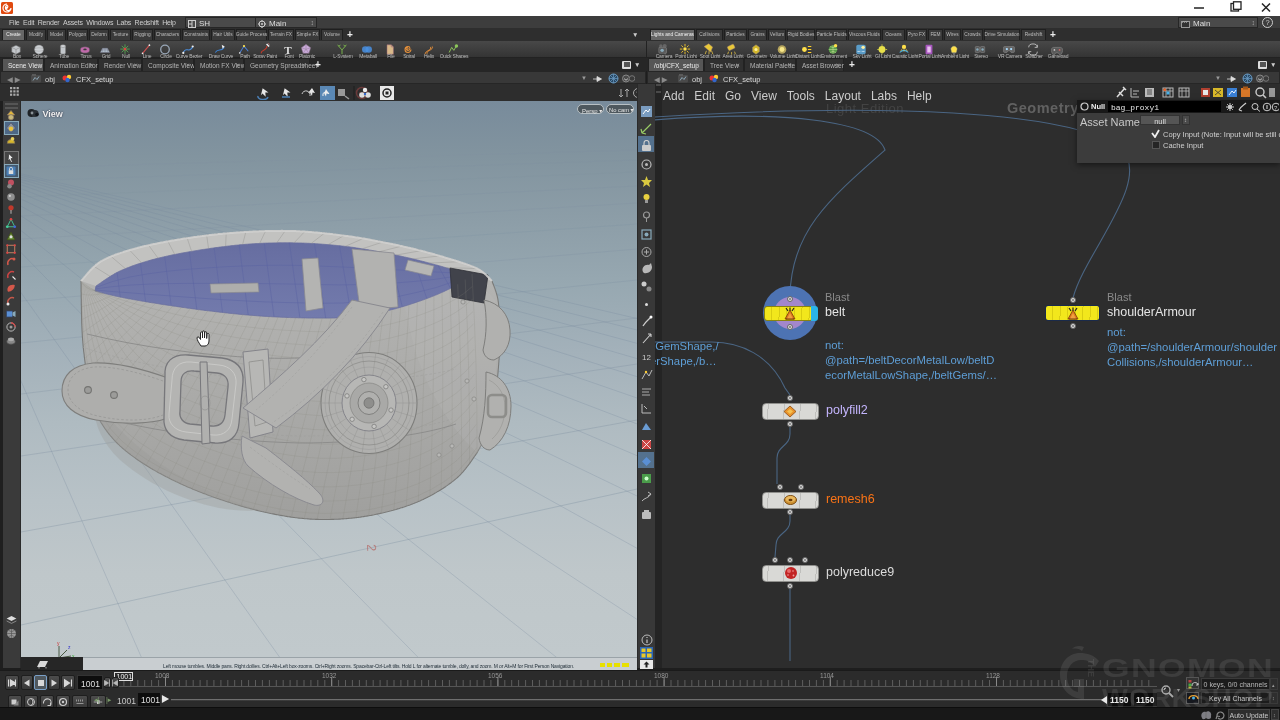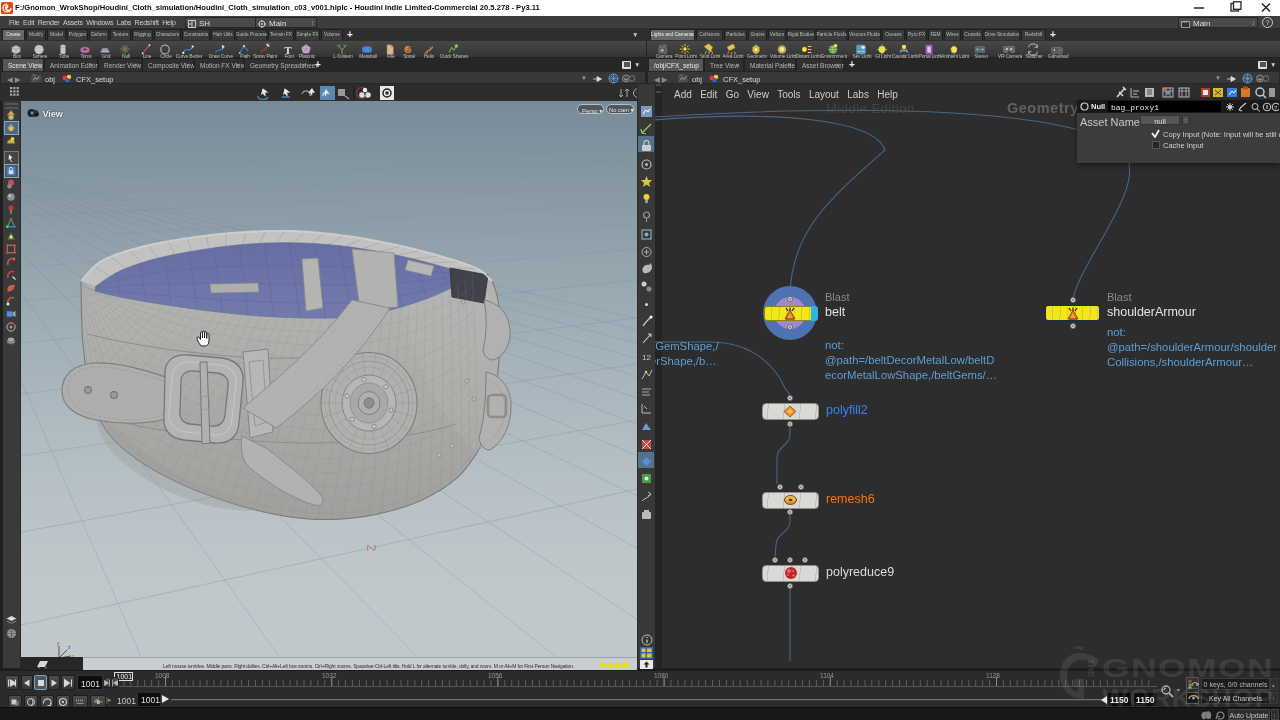--- a/index.html
+++ b/index.html
@@ -9,21 +9,20 @@
 
 </style></head>
 <body>
 <div style="position:relative;width:1280px;height:720px;overflow:hidden;background:#1e1e1e">
 <div class="a" style="left:0;top:0;width:1280px;height:16px;background:#fff">
  <svg class="a" style="left:1px;top:2px" width="12" height="12" viewBox="0 0 12 12">
   <rect x="0" y="0" width="12" height="12" rx="1.5" fill="#e04a10"></rect>
   <path d="M6,2 A4,4 0 1 0 10,6 A2.8,2.8 0 1 1 6,3.2 A1.6,1.6 0 1 1 4.4,6" fill="none" stroke="#fff" stroke-width="1.2"></path>
   <circle cx="5.3" cy="5.8" r="1" fill="#fff"></circle>
  </svg>
- <span class="tx" style="left:15px;top:3px;font-size:7.6px;color:#0a0a0a;font-weight:bold">F:/Gnomon_WrokShop/Houdini_Cloth_simulation/Houdini_Cloth_simulation_c03_v001.hiplc - Houdini Indie Limited-Commercial 20.5.278 - Py3.11</span>
  <svg class="a" style="left:1188px;top:0" width="92" height="15" viewBox="0 0 92 15">
   <path d="M6,8 h10" stroke="#222" stroke-width="1.5"></path>
   <rect x="43" y="3.5" width="7.5" height="7.5" fill="none" stroke="#222" stroke-width="1.3"></rect>
   <rect x="45.5" y="1.8" width="7.5" height="7.5" fill="#fff" stroke="#222" stroke-width="1.3"></rect>
   <path d="M74,3.5 l8,8 M82,3.5 l-8,8" stroke="#222" stroke-width="1.5"></path>
  </svg>
 </div>
 
 <div class="a" style="left:0;top:16px;width:1280px;height:12.5px;background:#3d3d3d;border-bottom:1px solid #2a2a2a">
  <span class="tx" style="left:9px;top:2.8px;font-size:7px;letter-spacing:-0.2px;color:#cfcfcf">File&nbsp;&nbsp;Edit&nbsp;&nbsp;Render&nbsp;&nbsp;Assets&nbsp;&nbsp;Windows&nbsp;&nbsp;Labs&nbsp;&nbsp;Redshift&nbsp;&nbsp;Help</span>
@@ -847,22 +846,22 @@
     </svg>
     <svg class="a" style="left:640px;top:660px" width="13" height="9" viewBox="0 0 13 9">
       <rect x="0" y="0" width="13" height="9" fill="#e8e8e8"></rect>
       <path d="M6.5,1.5 l3,3 h-2 v3 h-2 v-3 h-2 Z" fill="#222"></path>
     </svg>
 
 <div class="a" style="left:655px;top:84px;width:625px;height:584px;background:#2d2d2d;overflow:hidden">
  <div class="a" style="left:0;top:0;width:7px;height:584px;background:#242424">
         <div class="a" style="left:1px;top:0px;width:5px;height:9px;border-top:2px solid #4a4a4a;border-bottom:2px solid #4a4a4a"></div>
       </div>
- <span class="tx" style="left:19px;top:5px;font-size:10px;color:#ccc">Add&nbsp;&nbsp;&nbsp;Edit&nbsp;&nbsp;&nbsp;Go&nbsp;&nbsp;&nbsp;View&nbsp;&nbsp;&nbsp;Tools&nbsp;&nbsp;&nbsp;Layout&nbsp;&nbsp;&nbsp;Labs&nbsp;&nbsp;&nbsp;Help</span>
- <span class="tx" style="left:171px;top:17px;font-size:13px;color:#434343;letter-spacing:0.5px">Middle Edition</span>
+ <span class="tx" style="left:8px;top:5px;font-size:12px;color:#ccc">Add&nbsp;&nbsp;&nbsp;Edit&nbsp;&nbsp;&nbsp;Go&nbsp;&nbsp;&nbsp;View&nbsp;&nbsp;&nbsp;Tools&nbsp;&nbsp;&nbsp;Layout&nbsp;&nbsp;&nbsp;Labs&nbsp;&nbsp;&nbsp;Help</span>
+ <span class="tx" style="left:171px;top:17px;font-size:13px;color:#434343;letter-spacing:0.5px">Light Edition</span>
  <span class="tx" style="left:352px;top:16px;font-size:14.5px;color:#616161;font-weight:bold;letter-spacing:0.5px">Geometry</span>
 </div>
 
 <svg class="a" style="left:655px;top:84px" width="625" height="584" viewBox="655 84 625 584">
  <g fill="none" stroke="#4a6583" stroke-width="1.1">
   <path d="M 654,120 C 780,110 875,120 885,150 C 828,200 791,232 790,296"></path>
   <path d="M 654,117 C 880,103 1070,110 1120,148 C 1155,178 1085,252 1073,298"></path>
   <path d="M 654,342 L 712,342 C 740,342 770,355 785,388 L 790,395"></path>
   <path d="M 790,427 L 790,434 C 790,446 777,446 777,458 L 777,484"></path>
   <path d="M 790,515 L 790,521 C 790,533 776,533 776,545 L 775,557"></path>
@@ -932,21 +931,21 @@
 
 <div class="a" style="left:762px;top:403px;width:57px;height:17px;border-radius:4px;background:repeating-linear-gradient(96deg,#d9d9d6 0 5px,#bfbfbc 5px 6px,#d9d9d6 6px 16px);border:1px solid #8f8f8c"></div>
 <svg class="a" style="left:783px;top:405px" width="14" height="13" viewBox="0 0 14 13">
       <path d="M7,1 L13,6.5 L7,12 L1,6.5 Z" fill="#e8922a" stroke="#8a4a10" stroke-width="0.8"></path>
       <path d="M7,4 L10,6.5 L7,9 L4,6.5 Z" fill="#f5c050"></path>
     </svg>
 <div class="a" style="left:786.5px;top:394.5px;width:6.5px;height:6.5px;border-radius:50%;background:#dcdcdc;border:1px solid #666"></div>
     <div class="a" style="left:789px;top:397px;width:2px;height:2px;border-radius:50%;background:#777"></div>
     <div class="a" style="left:786.5px;top:420.5px;width:6.5px;height:6.5px;border-radius:50%;background:#dcdcdc;border:1px solid #666"></div>
     <div class="a" style="left:789px;top:423px;width:2px;height:2px;border-radius:50%;background:#777"></div>
-<span class="tx" style="left:826px;top:403px;font-size:12.5px;color:#3b82f6">polyfill2</span>
+<span class="tx" style="left:826px;top:403px;font-size:12.5px;color:#c4b5fd">polyfill2</span>
 
 <div class="a" style="left:762px;top:492px;width:57px;height:17px;border-radius:4px;background:repeating-linear-gradient(96deg,#d9d9d6 0 5px,#bfbfbc 5px 6px,#d9d9d6 6px 16px);border:1px solid #8f8f8c"></div>
 <svg class="a" style="left:783px;top:493px" width="15" height="14" viewBox="0 0 15 14">
       <ellipse cx="7.5" cy="7" rx="6" ry="4.5" fill="#cf9232" stroke="#7a4a10"></ellipse>
       <ellipse cx="7.5" cy="6" rx="5" ry="3" fill="#e8b860"></ellipse>
       <ellipse cx="7.5" cy="7" rx="2" ry="1.2" fill="#6a3a08"></ellipse>
     </svg>
 <div class="a" style="left:776.5px;top:483.5px;width:6.5px;height:6.5px;border-radius:50%;background:#dcdcdc;border:1px solid #666"></div>
     <div class="a" style="left:779px;top:486px;width:2px;height:2px;border-radius:50%;background:#777"></div>
     <div class="a" style="left:797.5px;top:483.5px;width:6.5px;height:6.5px;border-radius:50%;background:#dcdcdc;border:1px solid #666"></div>

